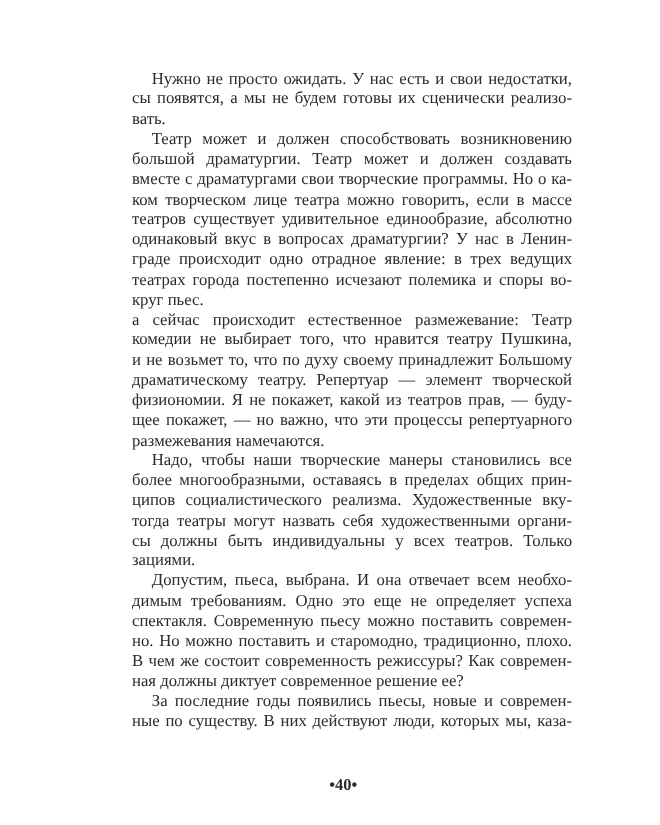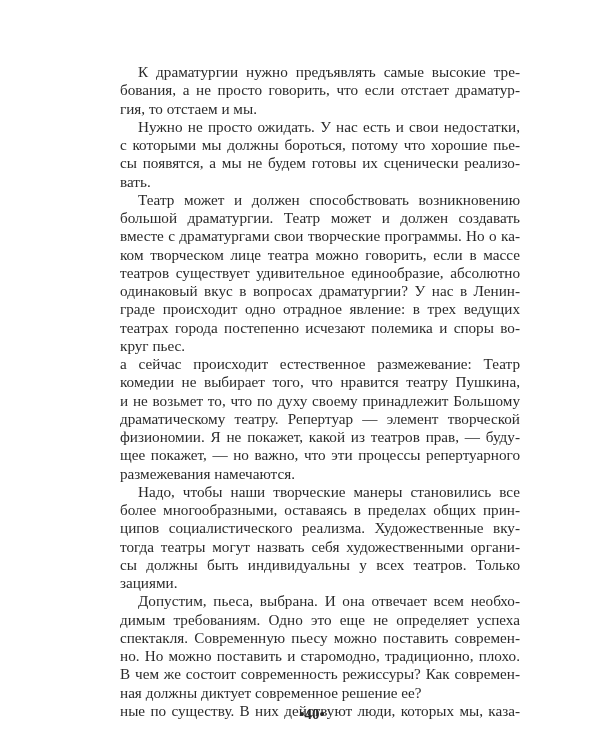--- a/index.html
+++ b/index.html
@@ -38,27 +38,21 @@
       font-size: 15px;
       font-weight: bold;
       color: #2a2a2a;
     }
   </style>
 </head>
 <body>
 
 <div class="page-text">
   <p class="para">
-    <span class="line indent">К драматургии нужно предъявлять самые высокие тре-</span>
-    <span class="line">бования, а не просто говорить, что если отстает драматур-</span>
-    <span class="line last">гия, то отстаем и мы.</span>
-  </p>
-  <p class="para">
     <span class="line indent">Нужно не просто ожидать. У нас есть и свои недостатки,</span>
-    <span class="line">с которыми мы должны бороться, потому что хорошие пье-</span>
     <span class="line">сы появятся, а мы не будем готовы их сценически реализо-</span>
     <span class="line last">вать.</span>
   </p>
   <p class="para">
     <span class="line indent">Театр может и должен способствовать возникновению</span>
     <span class="line">большой драматургии. Театр может и должен создавать</span>
     <span class="line">вместе с драматургами свои творческие программы. Но о ка-</span>
     <span class="line">ком творческом лице театра можно говорить, если в массе</span>
     <span class="line">театров существует удивительное единообразие, абсолютно</span>
     <span class="line">одинаковый вкус в вопросах драматургии? У нас в Ленин-</span>
@@ -85,18 +79,19 @@
   </p>
   <p class="para">
     <span class="line indent">Допустим, пьеса, выбрана. И она отвечает всем необхо-</span>
     <span class="line">димым требованиям. Одно это еще не определяет успеха</span>
     <span class="line">спектакля. Современную пьесу можно поставить современ-</span>
     <span class="line">но. Но можно поставить и старомодно, традиционно, плохо.</span>
     <span class="line">В чем же состоит современность режиссуры? Как современ-</span>
     <span class="line last">ная должны диктует современное решение ее?</span>
   </p>
   <p class="para">
+    <span class="line indent">За последние годы появились пьесы, новые и современ-</span>
     <span class="line">ные по существу. В них действуют люди, которых мы, каза-</span>
 
   </p>
 </div>
 
 <div class="page-number">•40•</div>
 
 </body></html>

